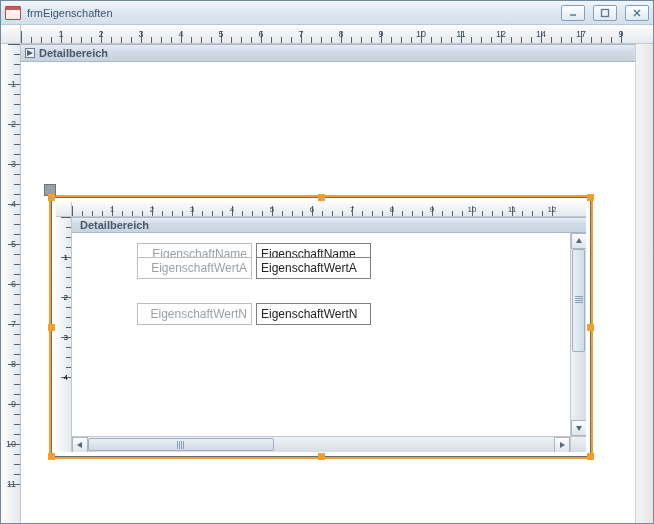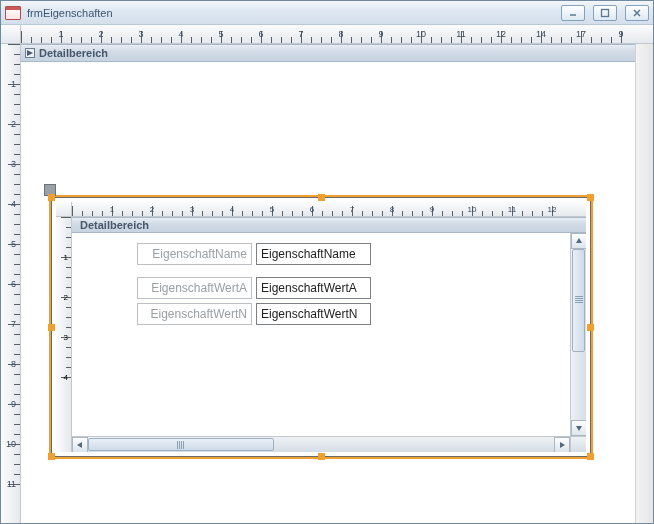--- a/index.html
+++ b/index.html
@@ -522,21 +522,21 @@
                         <polygon points="1,1 7,4 1,7" fill="#4a5c70"></polygon>
                       </svg>
                   </span>
                   <span class="lbl">Detailbereich</span>
                 </div>
                 <div class="sub-detail-area">
                   <div class="field-row" style="top:10px">
                     <div class="lbl-box">EigenschaftName</div>
                     <div class="txt-box">EigenschaftName</div>
                   </div>
-                  <div class="field-row" style="top:44px">
+                  <div class="field-row" style="top:24px">
                     <div class="lbl-box">EigenschaftWertA</div>
                     <div class="txt-box">EigenschaftWertA</div>
                   </div>
                   <div class="field-row" style="top:70px">
                     <div class="lbl-box">EigenschaftWertN</div>
                     <div class="txt-box">EigenschaftWertN</div>
                   </div>
                 </div>
 
                 <div class="sub-vscroll">

